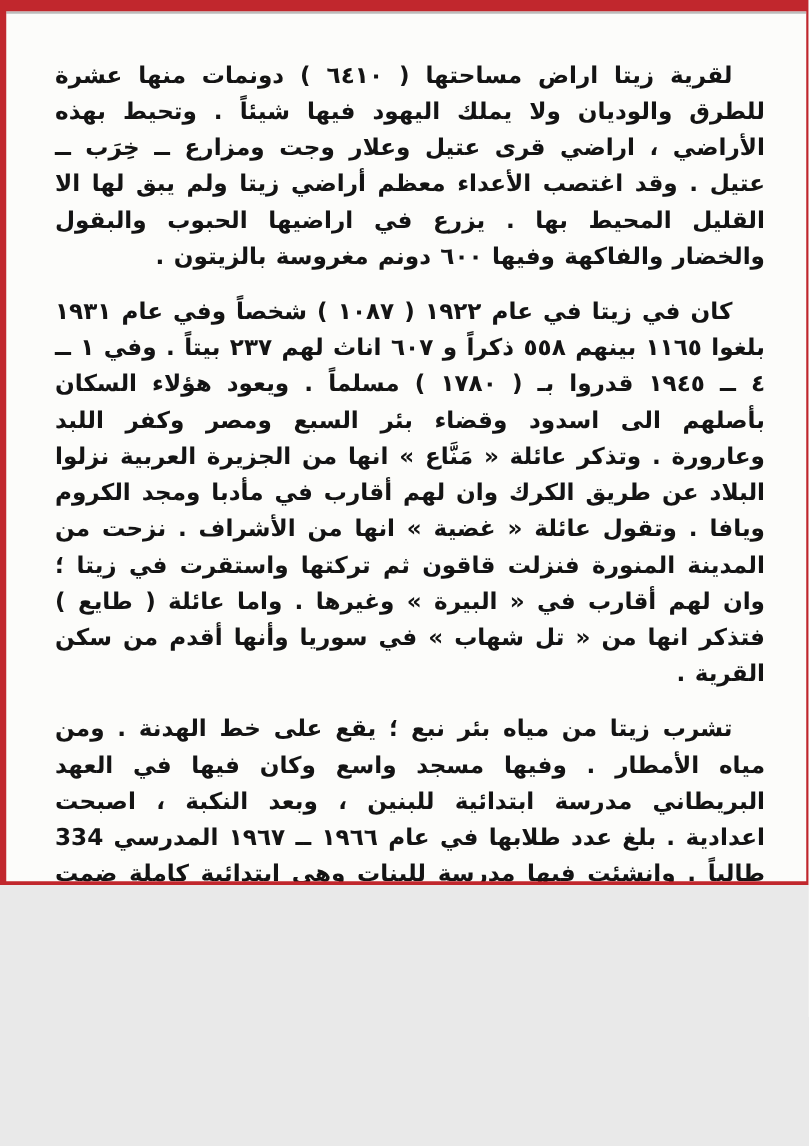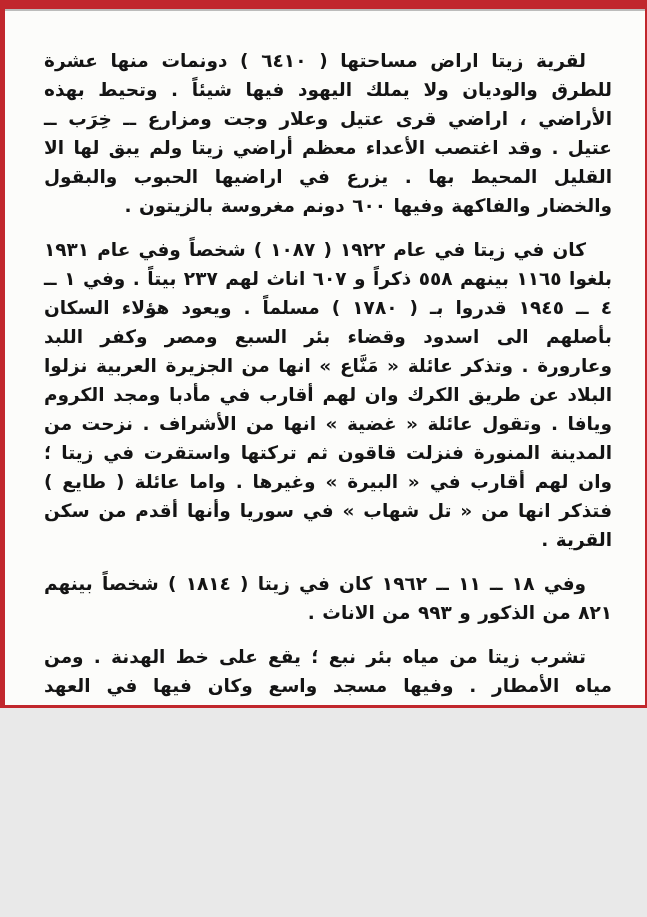--- a/index.html
+++ b/index.html
@@ -64,21 +64,20 @@
 <body>
 
 <div class="page">
   <div class="frame"></div>
 
   <div class="content">
     <p>لقرية زيتا اراض مساحتها ( ٦٤١٠ ) دونمات منها عشرة للطرق والوديان ولا يملك اليهود فيها شيئاً . وتحيط بهذه الأراضي ، اراضي قرى عتيل وعلار وجت ومزارع ــ خِرَب ــ عتيل . وقد اغتصب الأعداء معظم أراضي زيتا ولم يبق لها الا القليل المحيط بها . يزرع في اراضيها الحبوب والبقول والخضار والفاكهة وفيها ٦٠٠ دونم مغروسة بالزيتون .</p>
 
     <p>كان في زيتا في عام ١٩٢٢ ( ١٠٨٧ ) شخصاً وفي عام ١٩٣١ بلغوا ١١٦٥ بينهم ٥٥٨ ذكراً و ٦٠٧ اناث لهم ٢٣٧ بيتاً . وفي ١ ــ ٤ ــ ١٩٤٥ قدروا بـ ( ١٧٨٠ ) مسلماً . ويعود هؤلاء السكان بأصلهم الى اسدود وقضاء بئر السبع ومصر وكفر اللبد وعارورة . وتذكر عائلة « مَنَّاع » انها من الجزيرة العربية نزلوا البلاد عن طريق الكرك وان لهم أقارب في مأدبا ومجد الكروم ويافا . وتقول عائلة « غضية » انها من الأشراف . نزحت من المدينة المنورة فنزلت قاقون ثم تركتها واستقرت في زيتا ؛ وان لهم أقارب في « البيرة » وغيرها . واما عائلة ( طايع ) فتذكر انها من « تل شهاب » في سوريا وأنها أقدم من سكن القرية .</p>
 
-    <p>وفي ١٨ ــ ١١ ــ ١٩٦٢ كان في زيتا ( ١٨١٤ ) شخصاً بينهم ٨٢١ من الذكور و ٩٩٣ من الاناث .</p>
 
     <p>تشرب زيتا من مياه بئر نبع ؛ يقع على خط الهدنة . ومن مياه الأمطار . وفيها مسجد واسع وكان فيها في العهد البريطاني مدرسة ابتدائية للبنين ، وبعد النكبة ، اصبحت اعدادية . بلغ عدد طلابها في عام ١٩٦٦ ــ ١٩٦٧ المدرسي 334 طالباً . وانشئت فيها مدرسة للبنات وهي ابتدائية كاملة ضمت في السنة المذكورة ١٦١ طالبة .</p>
 
 
   </div>
 
   <div class="page-number">٣٣٢</div>
 </div>
 
 </body></html>

